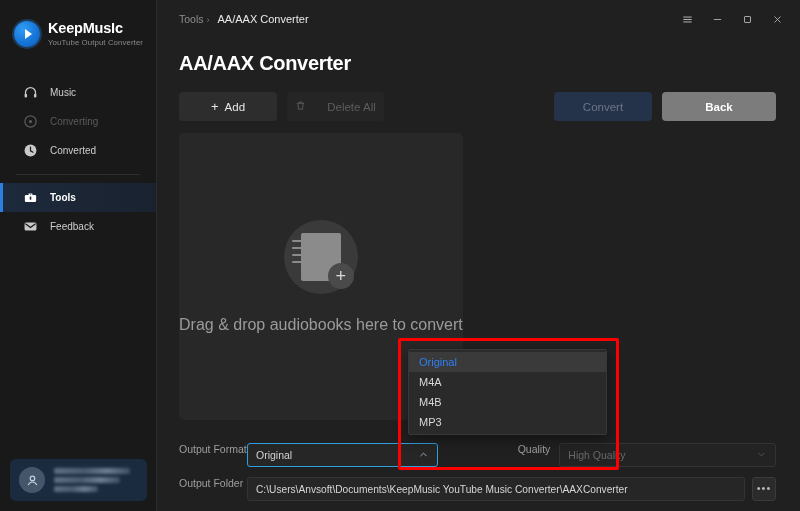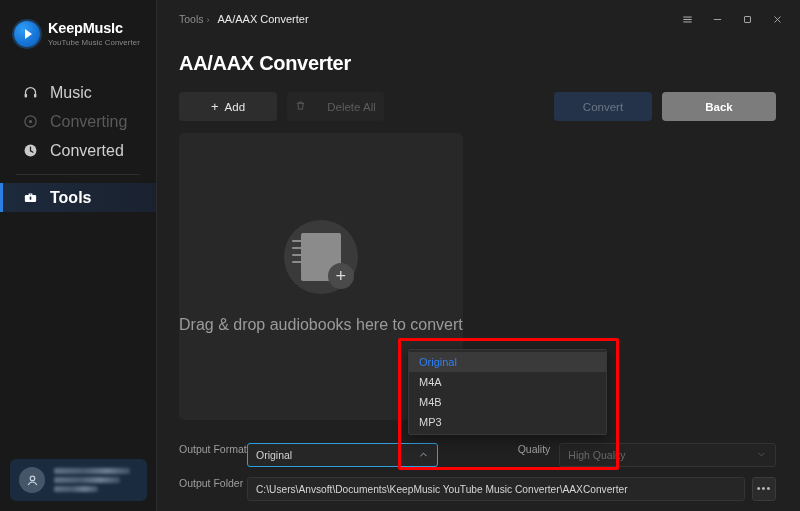--- a/index.html
+++ b/index.html
@@ -72,21 +72,21 @@
     cursor: pointer;
   }
   .nav-item .nav-icon {
     width: 16px; height: 16px;
     display: flex; align-items: center; justify-content: center;
     flex: 0 0 16px;
     color: #c9c9c9;
   }
   .nav-item .nav-label {
     color: #cfcfcf;
-    font-size: 16px;
+    font-size: 10px;
   }
   .nav-item.dim .nav-icon, .nav-item.dim .nav-label { color: #5a5a5a; }
   .nav-item.active {
     background: linear-gradient(90deg, #1d2a3d 0%, #1b2534 60%, #1a2230 100%);
   }
   .nav-item.active::before {
     content: "";
     position: absolute;
     left: 0; top: 0; bottom: 0;
     width: 3px;
@@ -363,21 +363,21 @@
 <div class="app">
 
   <div class="sidebar">
 
     <div class="brand">
       <div class="brand-logo">
         <div class="play"></div>
       </div>
       <div class="brand-text">
         <div class="brand-name">KeepMusIc</div>
-        <div class="brand-sub">YouTube Music Converter</div>
+        <div class="brand-sub">YouTube Output Converter</div>
       </div>
     </div>
 
     <div class="nav">
 
       <div class="nav-item">
         <span class="nav-icon">
           <svg width="15" height="15" viewBox="0 0 24 24" fill="none" stroke="currentColor" stroke-width="2">
             <path d="M4 15v-3a8 8 0 0116 0v3"></path>
             <rect x="2.5" y="14" width="4" height="6" rx="1.6" fill="currentColor" stroke="none"></rect>
@@ -414,20 +414,29 @@
           <svg width="15" height="15" viewBox="0 0 24 24">
             <path d="M9 5.5h6v2.5h-2v-1h-2v1H9z" fill="currentColor"></path>
             <rect x="3" y="8" width="18" height="11" rx="2" fill="currentColor"></rect>
             <rect x="10.7" y="10.5" width="2.6" height="5" rx="0.6" fill="#1d2a3d"></rect>
           </svg>
         </span>
         <span class="nav-label">Tools</span>
       </div>
 
 
+      <div class="nav-item">
+        <span class="nav-icon">
+          <svg width="15" height="15" viewBox="0 0 24 24">
+            <rect x="2.5" y="5.5" width="19" height="13" rx="2.4" fill="currentColor"></rect>
+            <path d="M4.5 8l7.5 5.6L19.5 8" stroke="#191919" stroke-width="2" fill="none" stroke-linecap="round" stroke-linejoin="round"></path>
+          </svg>
+        </span>
+        <span class="nav-label">Feedback</span>
+      </div>
 
     </div>
 
     <div class="account">
       <div class="account-avatar">
         <svg width="15" height="15" viewBox="0 0 24 24" fill="none" stroke="#c6cfd9" stroke-width="1.9">
           <circle cx="12" cy="8.6" r="3.6"></circle>
           <path d="M5.2 19.4c1.2-3.3 3.8-5 6.8-5s5.6 1.7 6.8 5"></path>
         </svg>
       </div>

